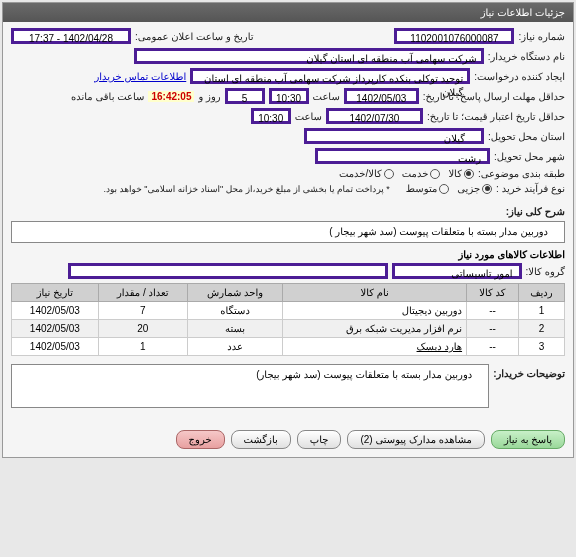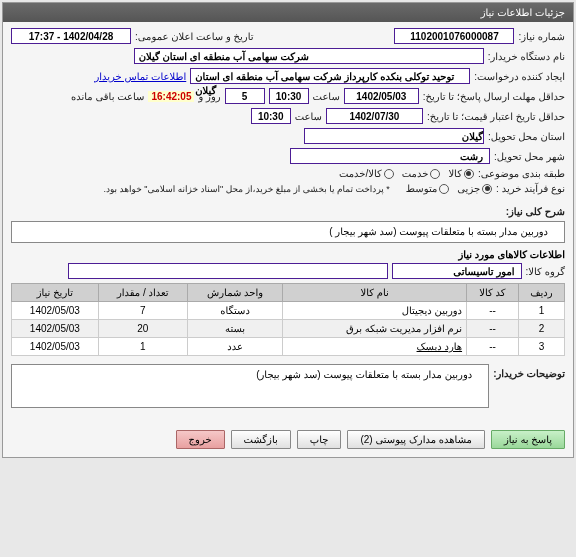--- a/index.html
+++ b/index.html
@@ -33,32 +33,31 @@
   margin-bottom: 4px;
   gap: 4px;
   flex-wrap: wrap;
 }
 label {
   font-size: 10px;
   color: #222;
   white-space: nowrap;
 }
 .field {
-  border: 1px solid #4c1d95;
+  border: 3px solid #4c1d95;
   background: #fff;
   padding: 1px 4px;
   font-size: 10px;
   height: 16px;
   line-height: 14px;
   display: inline-block;
   text-align: center;
   min-width: 40px;
-  font-weight: bold;
-}
-.field-wide { width: 280px; text-align: left; padding-right: 4px; }
+}
+.field-wide { width: 280px; text-align: right; padding-right: 4px; }
 .field-med { width: 120px; }
 .field-xs { width: 40px; }
 .link {
   color: #0000cc;
   text-decoration: underline;
   cursor: pointer;
   font-size: 10px;
 }
 .radio-group { display: flex; gap: 8px; align-items: center; }
 .radio-item { display: flex; align-items: center; gap: 2px; }
@@ -112,21 +111,21 @@
   display: flex;
   gap: 6px;
   padding: 8px;
   justify-content: flex-start;
   background: #f5f5f5;
 }
 .btn {
   border: 1px solid #888;
   padding: 3px 12px;
   font-size: 10px;
-  border-radius: 1px;
+  border-radius: 8px;
   cursor: pointer;
   background: linear-gradient(#fff, #e0e0e0);
 }
 .btn-green { background: linear-gradient(#c8f0c8, #9ad89a); border-color: #6a6; }
 .btn-red { background: linear-gradient(#f5c8c8, #e8a0a0); border-color: #a66; }
 .spacer { flex: 1; }
 </style>
 </head>
 <body>
 
@@ -166,26 +165,26 @@
 
     <div class="row">
       <label>حداقل تاریخ اعتبار قیمت؛ تا تاریخ:</label>
       <span class="field" style="width:97px">1402/07/30</span>
       <label>ساعت</label>
       <span class="field field-xs">10:30</span>
     </div>
 
     <div class="row">
       <label>استان محل تحویل:</label>
-      <span class="field" style="width:180px;text-align:right;padding-right:0">گیلان</span>
+      <span class="field" style="width:180px;text-align:right;padding-right:16px">گیلان</span>
     </div>
 
     <div class="row">
       <label>شهر محل تحویل:</label>
-      <span class="field" style="width:200px;text-align:right;padding-right:6px">رشت</span>
+      <span class="field" style="width:175px;text-align:right;padding-right:6px">رشت</span>
     </div>
 
     <div class="row">
       <label>طبقه بندی موضوعی:</label>
       <div class="radio-group">
         <div class="radio-item">
           <span class="radio checked"></span>
           <label>کالا</label>
         </div>
         <div class="radio-item">

